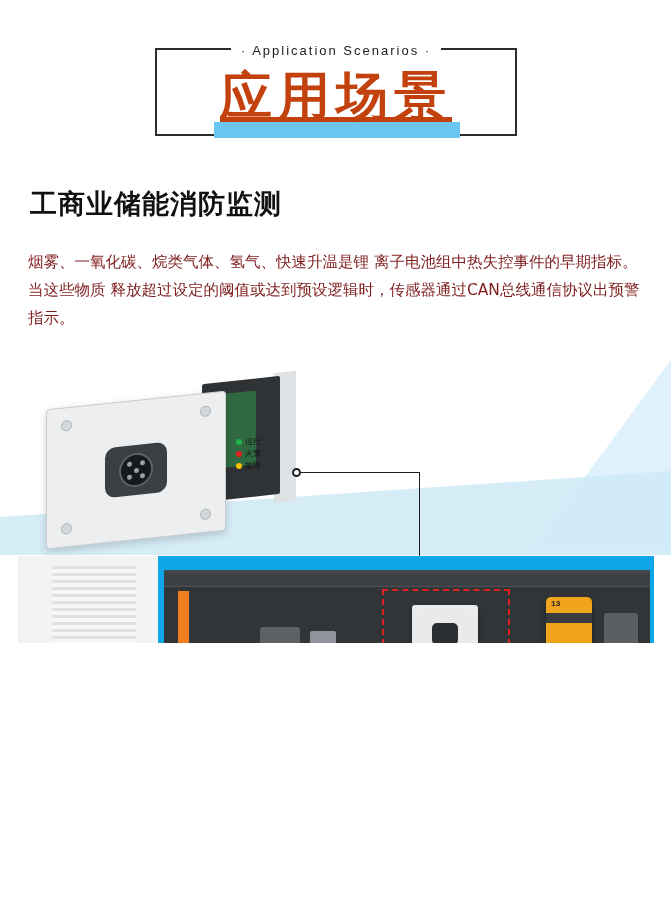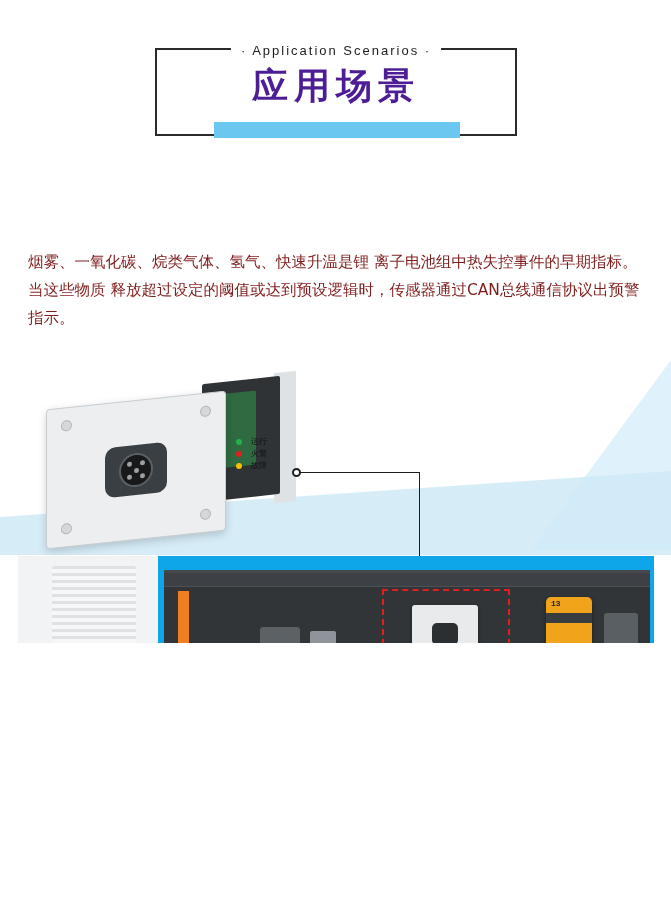--- a/index.html
+++ b/index.html
@@ -46,25 +46,26 @@
     white-space: nowrap;
   }
   .banner-cn-wrap {
     position: absolute;
     left: 155px;
     top: 62px;
     width: 362px;
     text-align: center;
   }
   .banner-cn {
-    font-size: 36px;
+    font-size: 52px;
     font-weight: bold;
     letter-spacing: 6px;
-    color: #4c1d95;
+    color: #c2410c;
     font-family: "DejaVu Sans", sans-serif;
+    text-decoration: underline;
   }
   .banner-underline {
     position: absolute;
     left: 214px;
     top: 122px;
     width: 246px;
     height: 16px;
     background: #6cc7f0;
   }
 
@@ -217,21 +218,21 @@
   }
   .led-list {
     position: absolute;
     left: 190px;
     top: 56px;
     font-size: 8px;
     line-height: 12px;
     color: #111;
     font-family: "DejaVu Sans", sans-serif;
   }
-  .led-row { display: flex; align-items: center; gap: 9px; justify-content: space-between; }
+  .led-row { display: flex; align-items: center; gap: 3px; justify-content: space-between; }
   .led-dot { width: 6px; height: 6px; border-radius: 50%; display: inline-block; }
 
   
   .leader-dot {
     position: absolute;
     left: 292px;
     top: 110px;
     width: 9px;
     height: 9px;
     border-radius: 50%;
@@ -398,20 +399,21 @@
   <div class="banner"></div>
   <div class="banner-underline"></div>
   <div class="banner-en-wrap">
     <span class="banner-en">· Application Scenarios ·</span>
   </div>
   <div class="banner-cn-wrap">
     <span class="banner-cn">应用场景</span>
   </div>
 
   <div class="sec-title-underline"></div>
+  <div class="sec-title">工商业储能消防监测</div>
 
   <div class="para">烟雾、一氧化碳、烷类气体、氢气、快速升温是锂 离子电池组中热失控事件的早期指标。当这些物质 释放超过设定的阈值或达到预设逻辑时，传感器通过CAN总线通信协议出预警指示。</div>
 
   <div class="deco-right"></div>
   <div class="deco-left-band"></div>
 
   <div class="photo">
 
     <div class="sensor">
       <div class="sensor-flange"></div>

